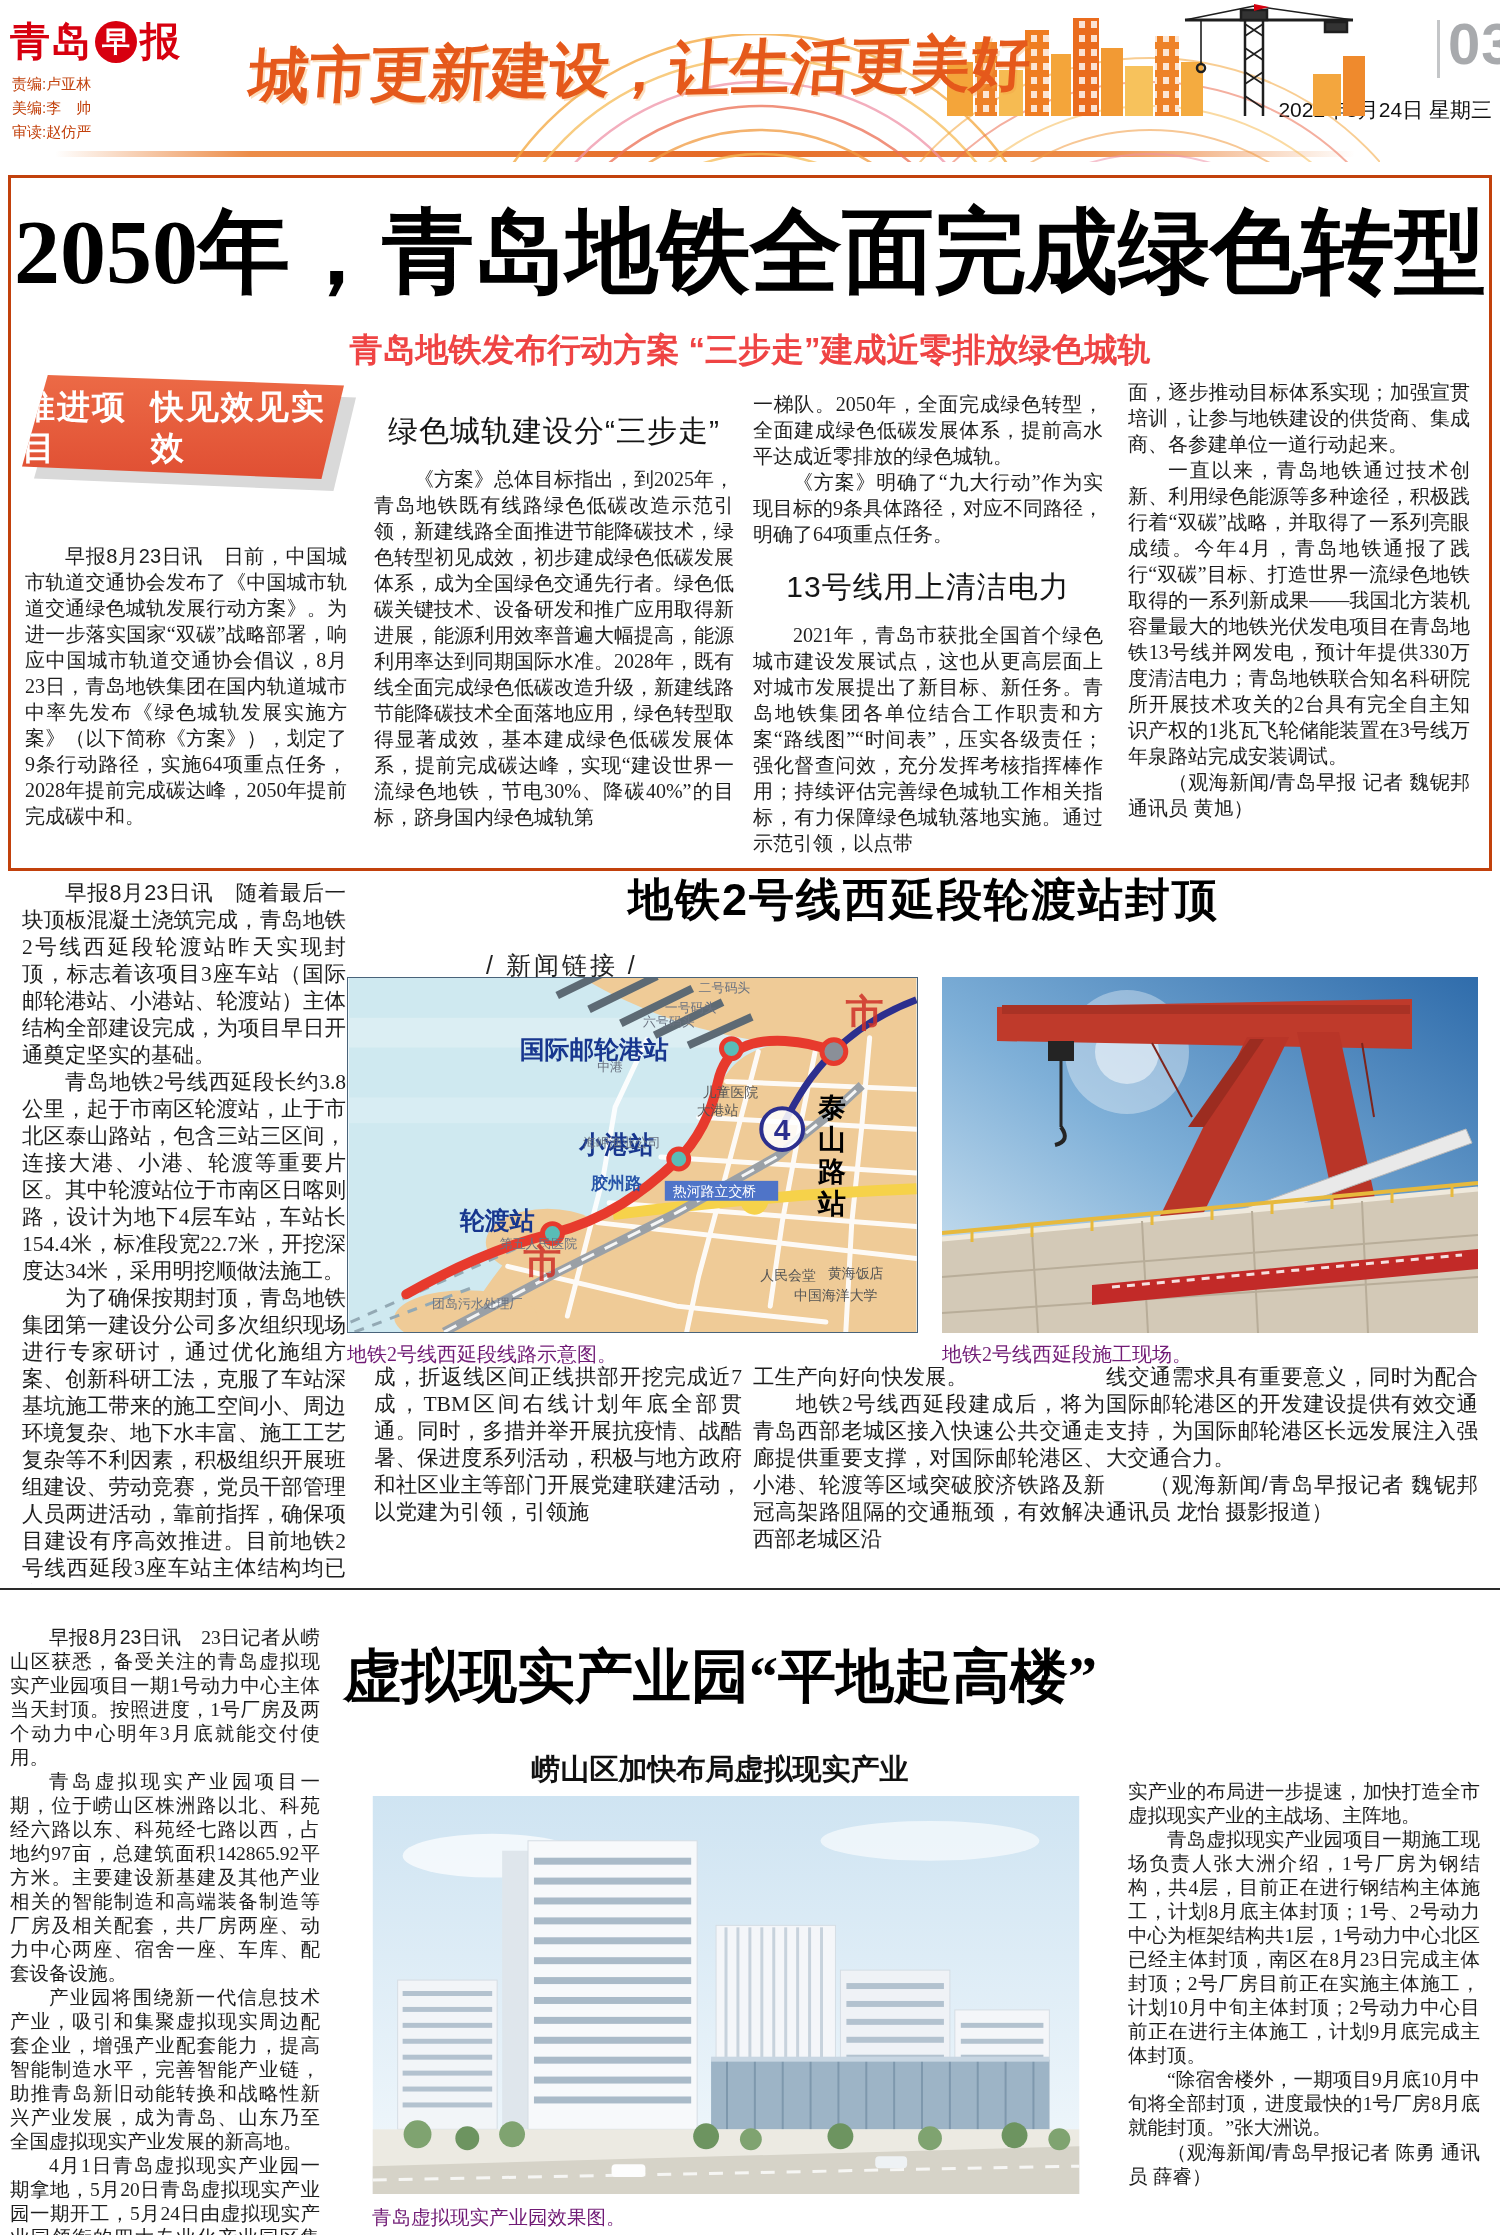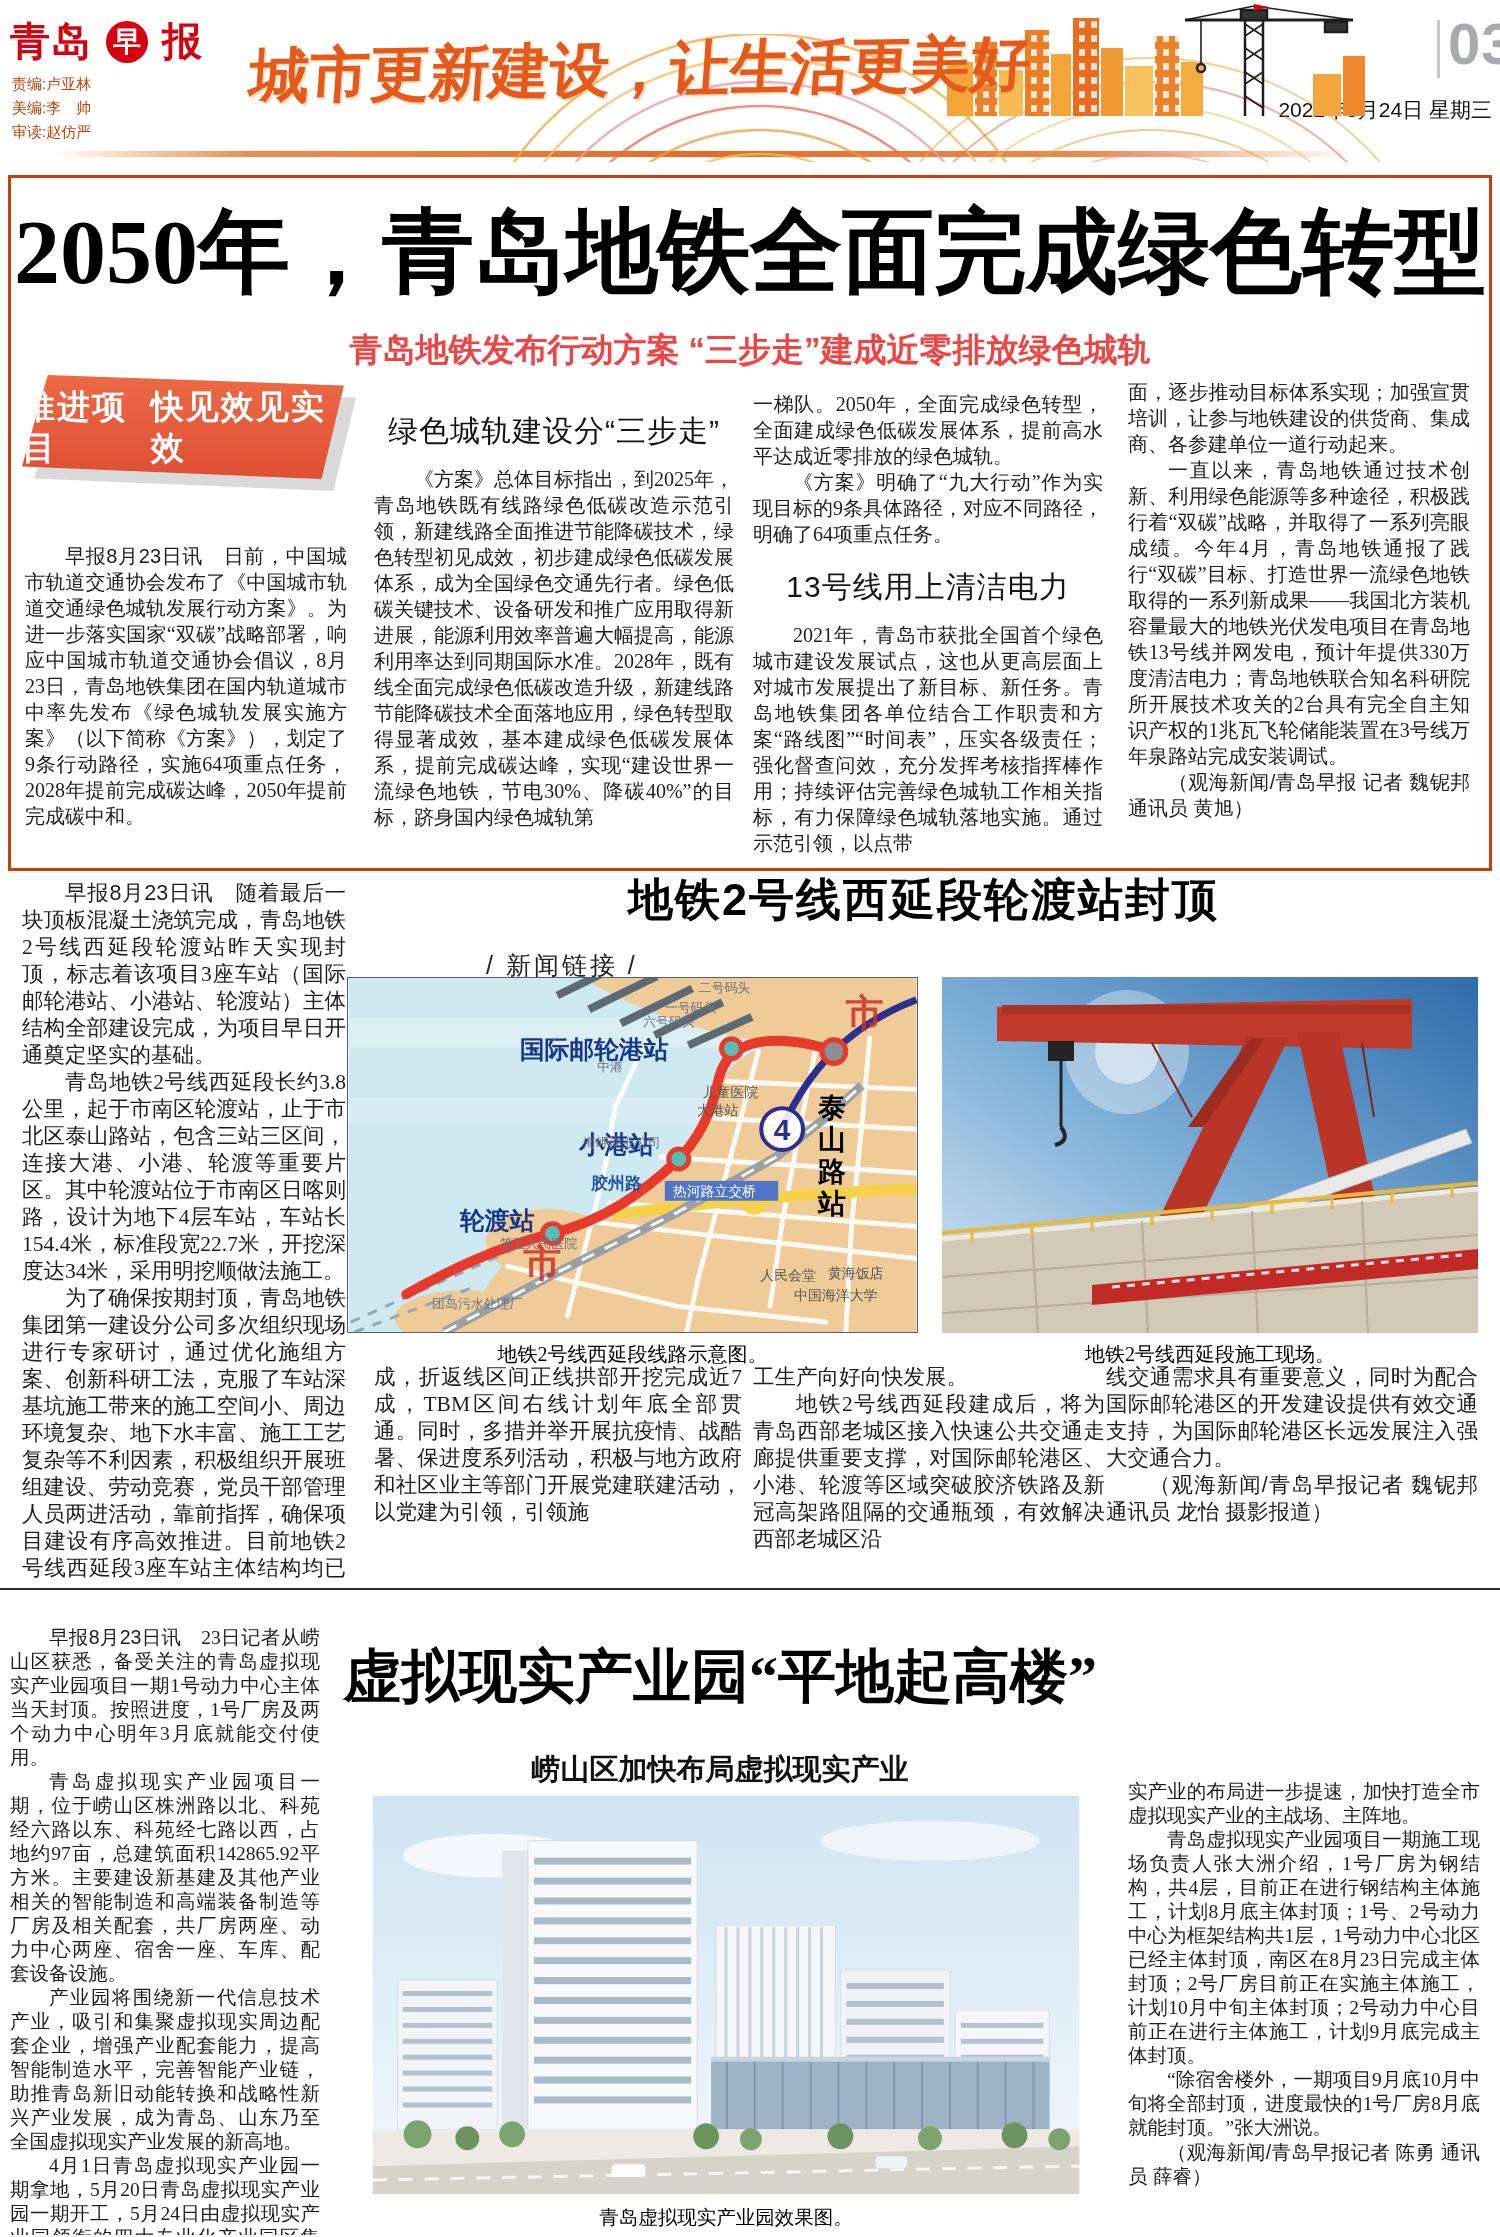--- a/index.html
+++ b/index.html
@@ -2,21 +2,21 @@
 <html><head>
 <meta charset="utf-8">
 <style>
   *{margin:0;padding:0;box-sizing:border-box}
   html,body{background:#888}
   .page{position:relative;width:1500px;height:2237px;background:#fff;overflow:hidden;
         font-family:"Liberation Serif","DejaVu Serif",serif;color:#1a1a1a}
   svg text{font-family:"Liberation Sans","DejaVu Sans",sans-serif}
 
   
-  .logo-line{position:absolute;left:10px;top:14px;display:flex;align-items:center;gap:14px}
+  .logo-line{position:absolute;left:10px;top:14px;display:flex;align-items:center;gap:3px}
   .logo-char{font-size:40px;font-weight:900;color:#d7000f;font-family:"Liberation Sans",sans-serif;letter-spacing:1px}
   .logo-circle{width:42px;height:42px;border-radius:50%;background:#d7000f;color:#fff;font-size:28px;font-weight:900;
                display:flex;align-items:center;justify-content:center;font-family:"Liberation Sans",sans-serif}
   .editors{position:absolute;left:12px;top:72px;font-family:"Liberation Sans",sans-serif;font-size:15px;line-height:24px;color:#c2410c}
   .banner{position:absolute;left:250px;top:30px;font-size:60px;font-weight:900;color:#e5591b;
           font-family:"Liberation Serif",serif;transform:skewX(-5deg) rotate(-1deg);
           text-shadow:2px 2px 0 rgba(244,160,70,.35);white-space:nowrap;z-index:3}
   .pagenum-bar{position:absolute;left:1437px;top:20px;width:3px;height:58px;background:#c4c6c8}
   .pagenum{position:absolute;left:1448px;top:10px;font-size:58px;font-weight:700;color:#a8aaad;
            font-family:"Liberation Sans",sans-serif;letter-spacing:1px}
@@ -60,21 +60,21 @@
   .s1c4{left:1117px;top:201px;width:342px;height:486px}
 
   
   .s2-kicker{position:absolute;left:486px;top:949px;font-size:25px;color:#222;
              font-family:"Liberation Sans",sans-serif;letter-spacing:3px}
   .s2-headline{position:absolute;left:628px;top:870px;font-size:45px;font-weight:900;color:#000;
                font-family:"Liberation Sans",sans-serif;letter-spacing:2px;white-space:nowrap}
   .figure{position:absolute;overflow:hidden}
   .map-figure{left:347px;top:977px;width:571px;height:356px;border:1px solid #49637a}
   .photo-figure{left:942px;top:977px;width:536px;height:356px}
-  .caption{position:absolute;text-align:center;font-size:20px;color:#000000}
+  .caption{position:absolute;text-align:left;font-size:20px;color:#701a75}
   .cap-map{left:347px;top:1341px;width:571px}
   .cap-photo{left:942px;top:1341px;width:536px}
   .s2c1{left:22px;top:880px;width:324px;height:704px}
   .s2c2{left:374px;top:1364px;width:368px;height:200px}
   .s2c3{left:753px;top:1364px;width:352px;height:200px}
   .s2c4{left:1106px;top:1364px;width:372px;height:216px}
   .divider{position:absolute;left:0;top:1588px;width:1500px;height:2px;background:#2a2a2a}
 
   
   .s3-headline{position:absolute;left:340px;top:1638px;width:760px;text-align:center;font-size:58px;

